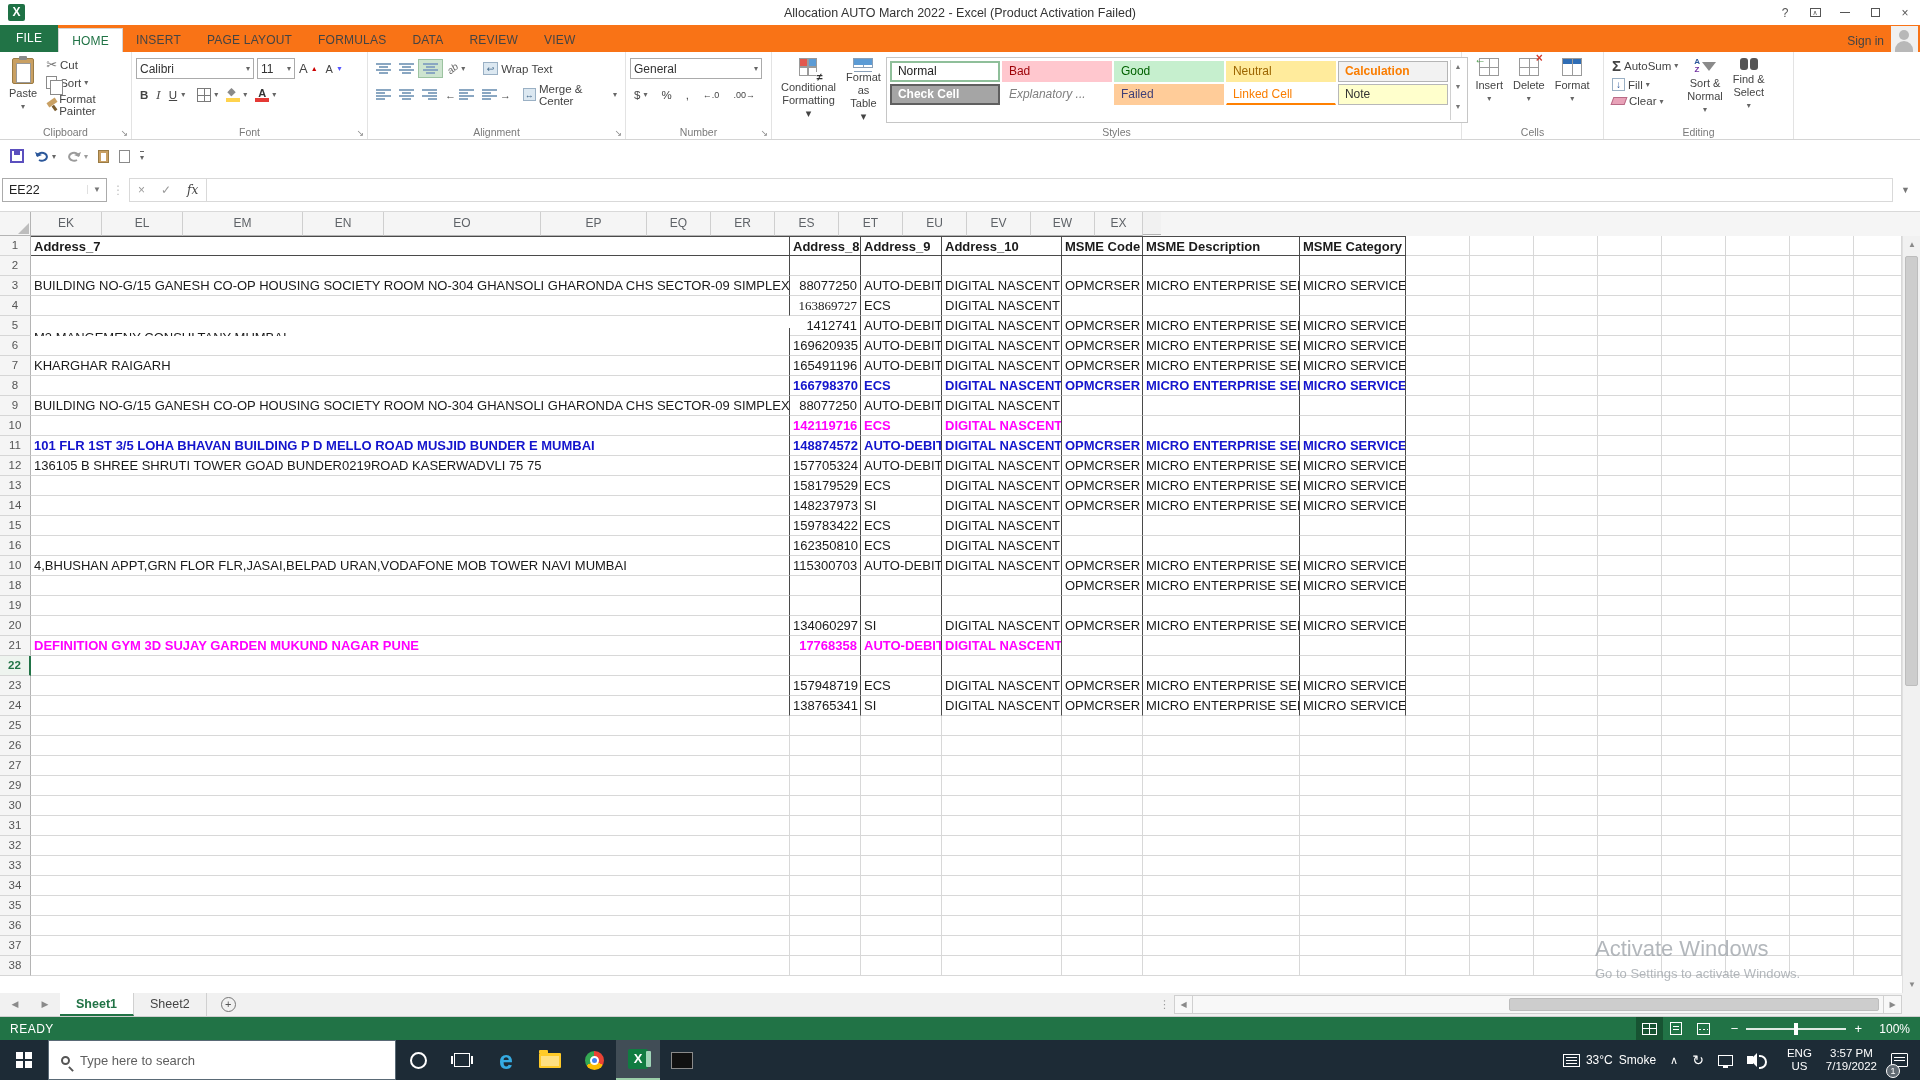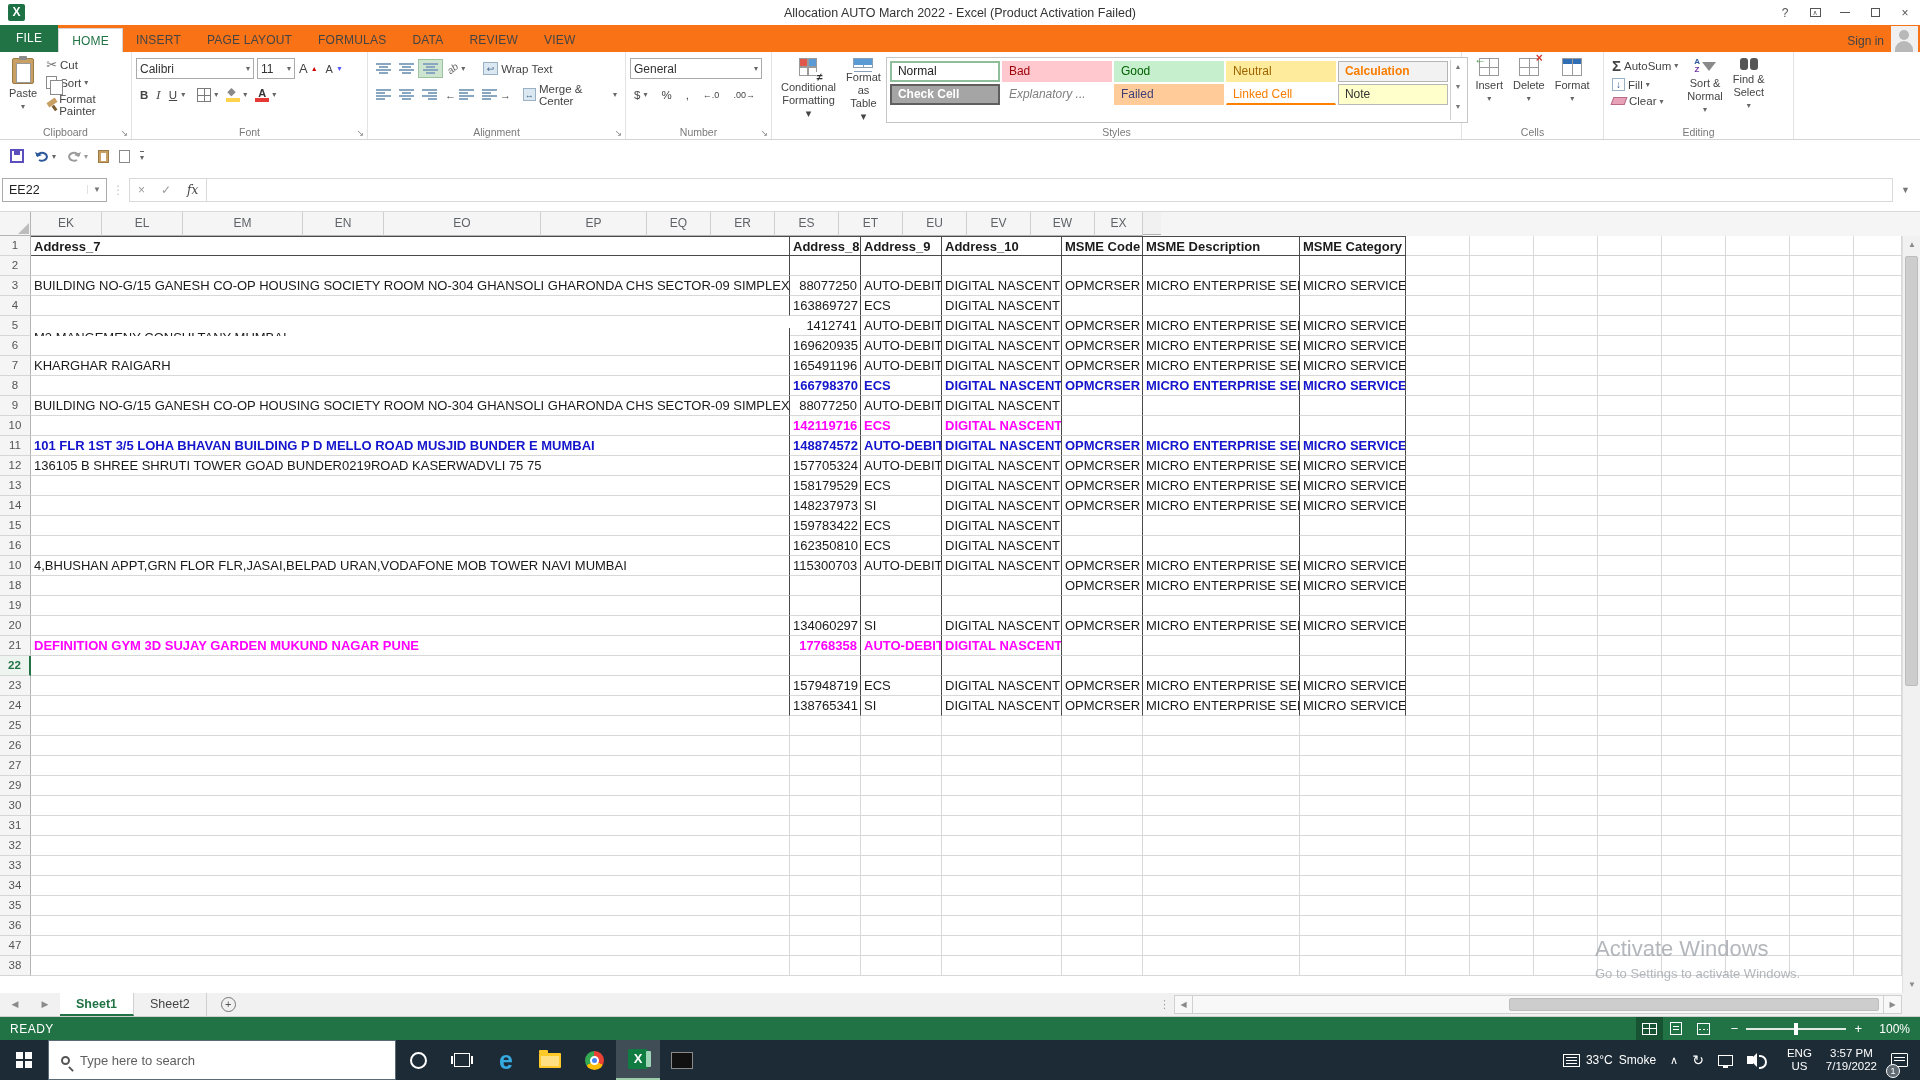--- a/index.html
+++ b/index.html
@@ -686,21 +686,21 @@
           <div class="cell" style="width: 64px;"></div>
           <div class="cell" style="width: 64px;"></div>
           <div class="cell" style="width: 64px;"></div>
           <div class="cell" style="width: 64px;"></div>
           <div class="cell" style="width: 64px;"></div>
           <div class="cell" style="width: 48px;"></div>
         </div>
         <div class="grow">
           <div class="rn">4</div>
           <div class="cell tbl" style="width: 759px;"></div>
-          <div class="cell tbl num" style="width: 71px;">163869727</div>
+          <div class="cell tbl num" style="width: 71px; font-family: Liberation Serif, serif;">163869727</div>
           <div class="cell tbl" style="width: 81px;">ECS</div>
           <div class="cell tbl" style="width: 120px;">DIGITAL NASCENT</div>
           <div class="cell tbl" style="width: 81px;"></div>
           <div class="cell tbl" style="width: 157px;"></div>
           <div class="cell tbl" style="width: 106px;"></div>
           <div class="cell" style="width: 64px;"></div>
           <div class="cell" style="width: 64px;"></div>
           <div class="cell" style="width: 64px;"></div>
           <div class="cell" style="width: 64px;"></div>
           <div class="cell" style="width: 64px;"></div>
@@ -1260,21 +1260,21 @@
           <div class="cell" style="width: 64px;"></div>
           <div class="cell" style="width: 64px;"></div>
           <div class="cell" style="width: 64px;"></div>
           <div class="cell" style="width: 64px;"></div>
           <div class="cell" style="width: 64px;"></div>
           <div class="cell" style="width: 64px;"></div>
           <div class="cell" style="width: 64px;"></div>
           <div class="cell" style="width: 48px;"></div>
         </div>
         <div class="grow">
-          <div class="rn">47</div>
+          <div class="rn">37</div>
           <div class="cell" style="width: 759px;"></div>
           <div class="cell" style="width: 71px;"></div>
           <div class="cell" style="width: 81px;"></div>
           <div class="cell" style="width: 120px;"></div>
           <div class="cell" style="width: 81px;"></div>
           <div class="cell" style="width: 157px;"></div>
           <div class="cell" style="width: 106px;"></div>
           <div class="cell" style="width: 64px;"></div>
           <div class="cell" style="width: 64px;"></div>
           <div class="cell" style="width: 64px;"></div>

